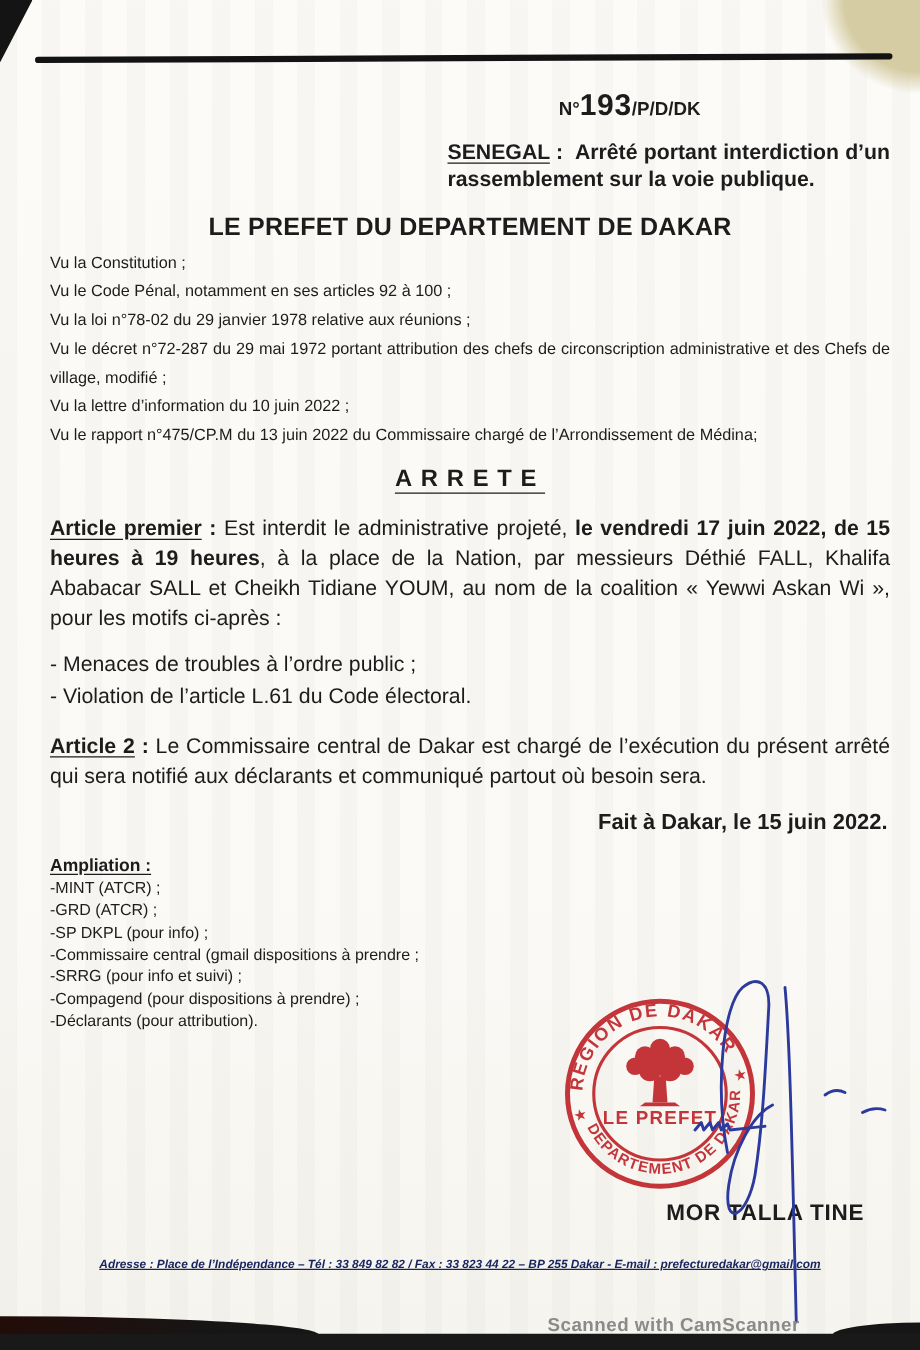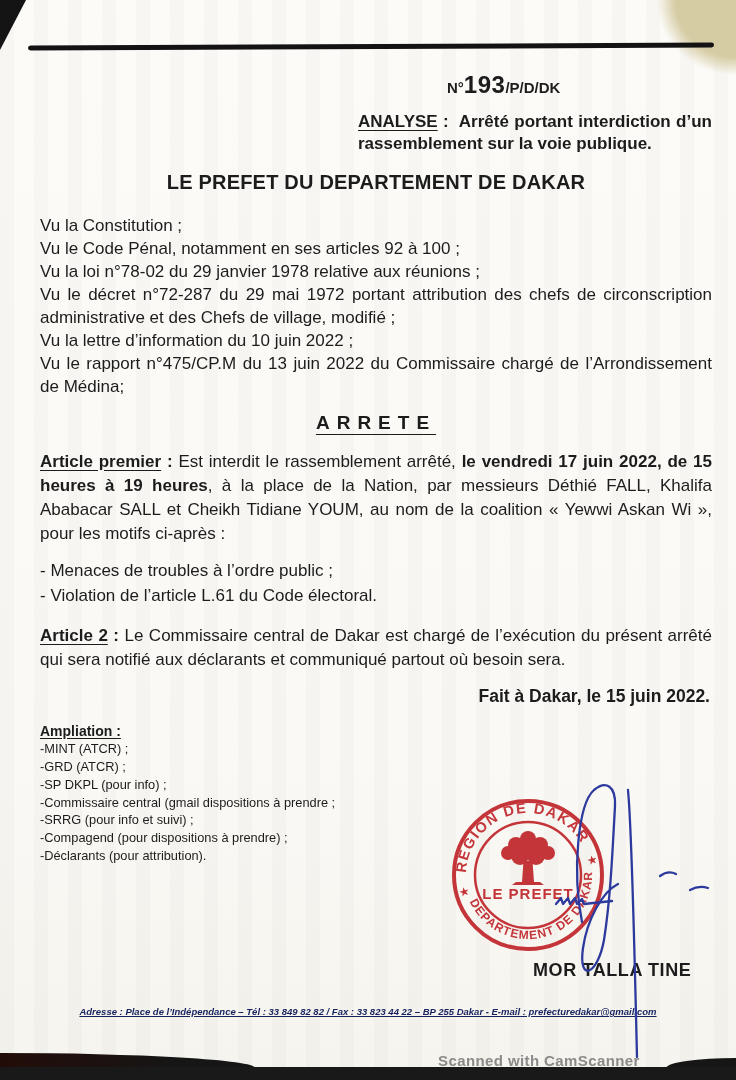--- a/index.html
+++ b/index.html
@@ -15,21 +15,21 @@
   .content{position:absolute;left:40px;top:34px;width:672px;z-index:1;}
   .hdr{text-align:center;font-weight:700;font-size:13.5px;line-height:19px;letter-spacing:.3px;color:#181818;}
   .rule{height:4.5px;background:#131313;width:686px;margin:10px 0 0 -12px;border-radius:3px;transform:rotate(-0.25deg);}
   .ref{margin:22px 0 0 407px;font-weight:700;white-space:nowrap;}
   .ref .no{font-size:15px;}
   .ref .num{font-size:24px;letter-spacing:.5px;}
   .ref .rest{font-size:15px;}
   .analyse{margin:12px 0 0 318px;width:354px;font-weight:700;font-size:17px;line-height:22px;text-align:justify;}
   .analyse .lbl{text-decoration:underline;text-underline-offset:3px;}
   .title{margin-top:16px;text-align:center;font-weight:700;font-size:20px;letter-spacing:.2px;}
-  .visas{margin-top:20px;font-size:17px;line-height:23px;}
+  .visas{margin-top:4px;font-size:13px;line-height:23px;}
   .visa{margin:0;text-align:justify;}
   .arrete{margin-top:14px;text-align:center;font-weight:700;font-size:19px;letter-spacing:7px;
           text-decoration:underline;text-underline-offset:5px;}
   .para{margin-top:16px;font-size:17px;line-height:24px;text-align:justify;}
   .para .lbl{font-weight:700;text-decoration:underline;text-underline-offset:3px;}
   .bd{font-weight:700;}
   .sep{white-space:pre;font-weight:700;}
   .motifs{margin-top:12px;font-size:17px;line-height:25px;}
   .motifs p{margin:0;}
   .date{margin-top:14px;text-align:right;font-weight:700;font-size:17.5px;padding-right:2px;}
@@ -65,38 +65,38 @@
   <div class="content">
 
 
     <div class="rule"></div>
 
     <div class="ref">
       <span class="no">N°</span><span class="num">193</span><span class="rest">/P/D/DK</span>
     </div>
 
     <div class="analyse">
-      <span class="lbl">ANALYSE</span><span class="sep"> :  </span><span>Arrêté portant interdiction d’un rassemblement sur la voie publique.</span>
+      <span class="lbl">SENEGAL</span><span class="sep"> :  </span><span>Arrêté portant interdiction d’un rassemblement sur la voie publique.</span>
     </div>
 
     <div class="title">LE PREFET DU DEPARTEMENT DE DAKAR</div>
 
     <div class="visas">
       <p class="visa">Vu la Constitution ;</p>
       <p class="visa">Vu le Code Pénal, notamment en ses articles 92 à 100 ;</p>
       <p class="visa">Vu la loi n°78-02 du 29 janvier 1978 relative aux réunions ;</p>
       <p class="visa">Vu le décret n°72-287 du 29 mai 1972 portant attribution des chefs de circonscription administrative et des Chefs de village, modifié ;</p>
       <p class="visa">Vu la lettre d’information du 10 juin 2022 ;</p>
       <p class="visa">Vu le rapport n°475/CP.M du 13 juin 2022 du Commissaire chargé de l’Arrondissement de Médina;</p>
     </div>
 
     <div class="arrete">ARRETE</div>
 
     <div class="para">
-      <span class="lbl">Article premier</span><span class="sep"> : </span><span>Est interdit le rassemblement arrêté, </span><span class="bd">le vendredi 17 juin 2022, de 15 heures à 19 heures</span><span>, à la place de la Nation, par messieurs Déthié FALL, Khalifa Ababacar SALL et Cheikh Tidiane YOUM, au nom de la coalition « Yewwi Askan Wi », pour les motifs ci-après :</span>
+      <span class="lbl">Article premier</span><span class="sep"> : </span><span>Est interdit le administrative projeté, </span><span class="bd">le vendredi 17 juin 2022, de 15 heures à 19 heures</span><span>, à la place de la Nation, par messieurs Déthié FALL, Khalifa Ababacar SALL et Cheikh Tidiane YOUM, au nom de la coalition « Yewwi Askan Wi », pour les motifs ci-après :</span>
     </div>
 
     <div class="motifs">
       <p>- Menaces de troubles à l’ordre public ;</p>
       <p>- Violation de l’article L.61 du Code électoral.</p>
     </div>
 
     <div class="para">
       <span class="lbl">Article 2</span><span class="sep"> : </span><span>Le Commissaire central de Dakar est chargé de l’exécution du présent arrêté qui sera notifié aux déclarants et communiqué partout où besoin sera.</span>
     </div>

